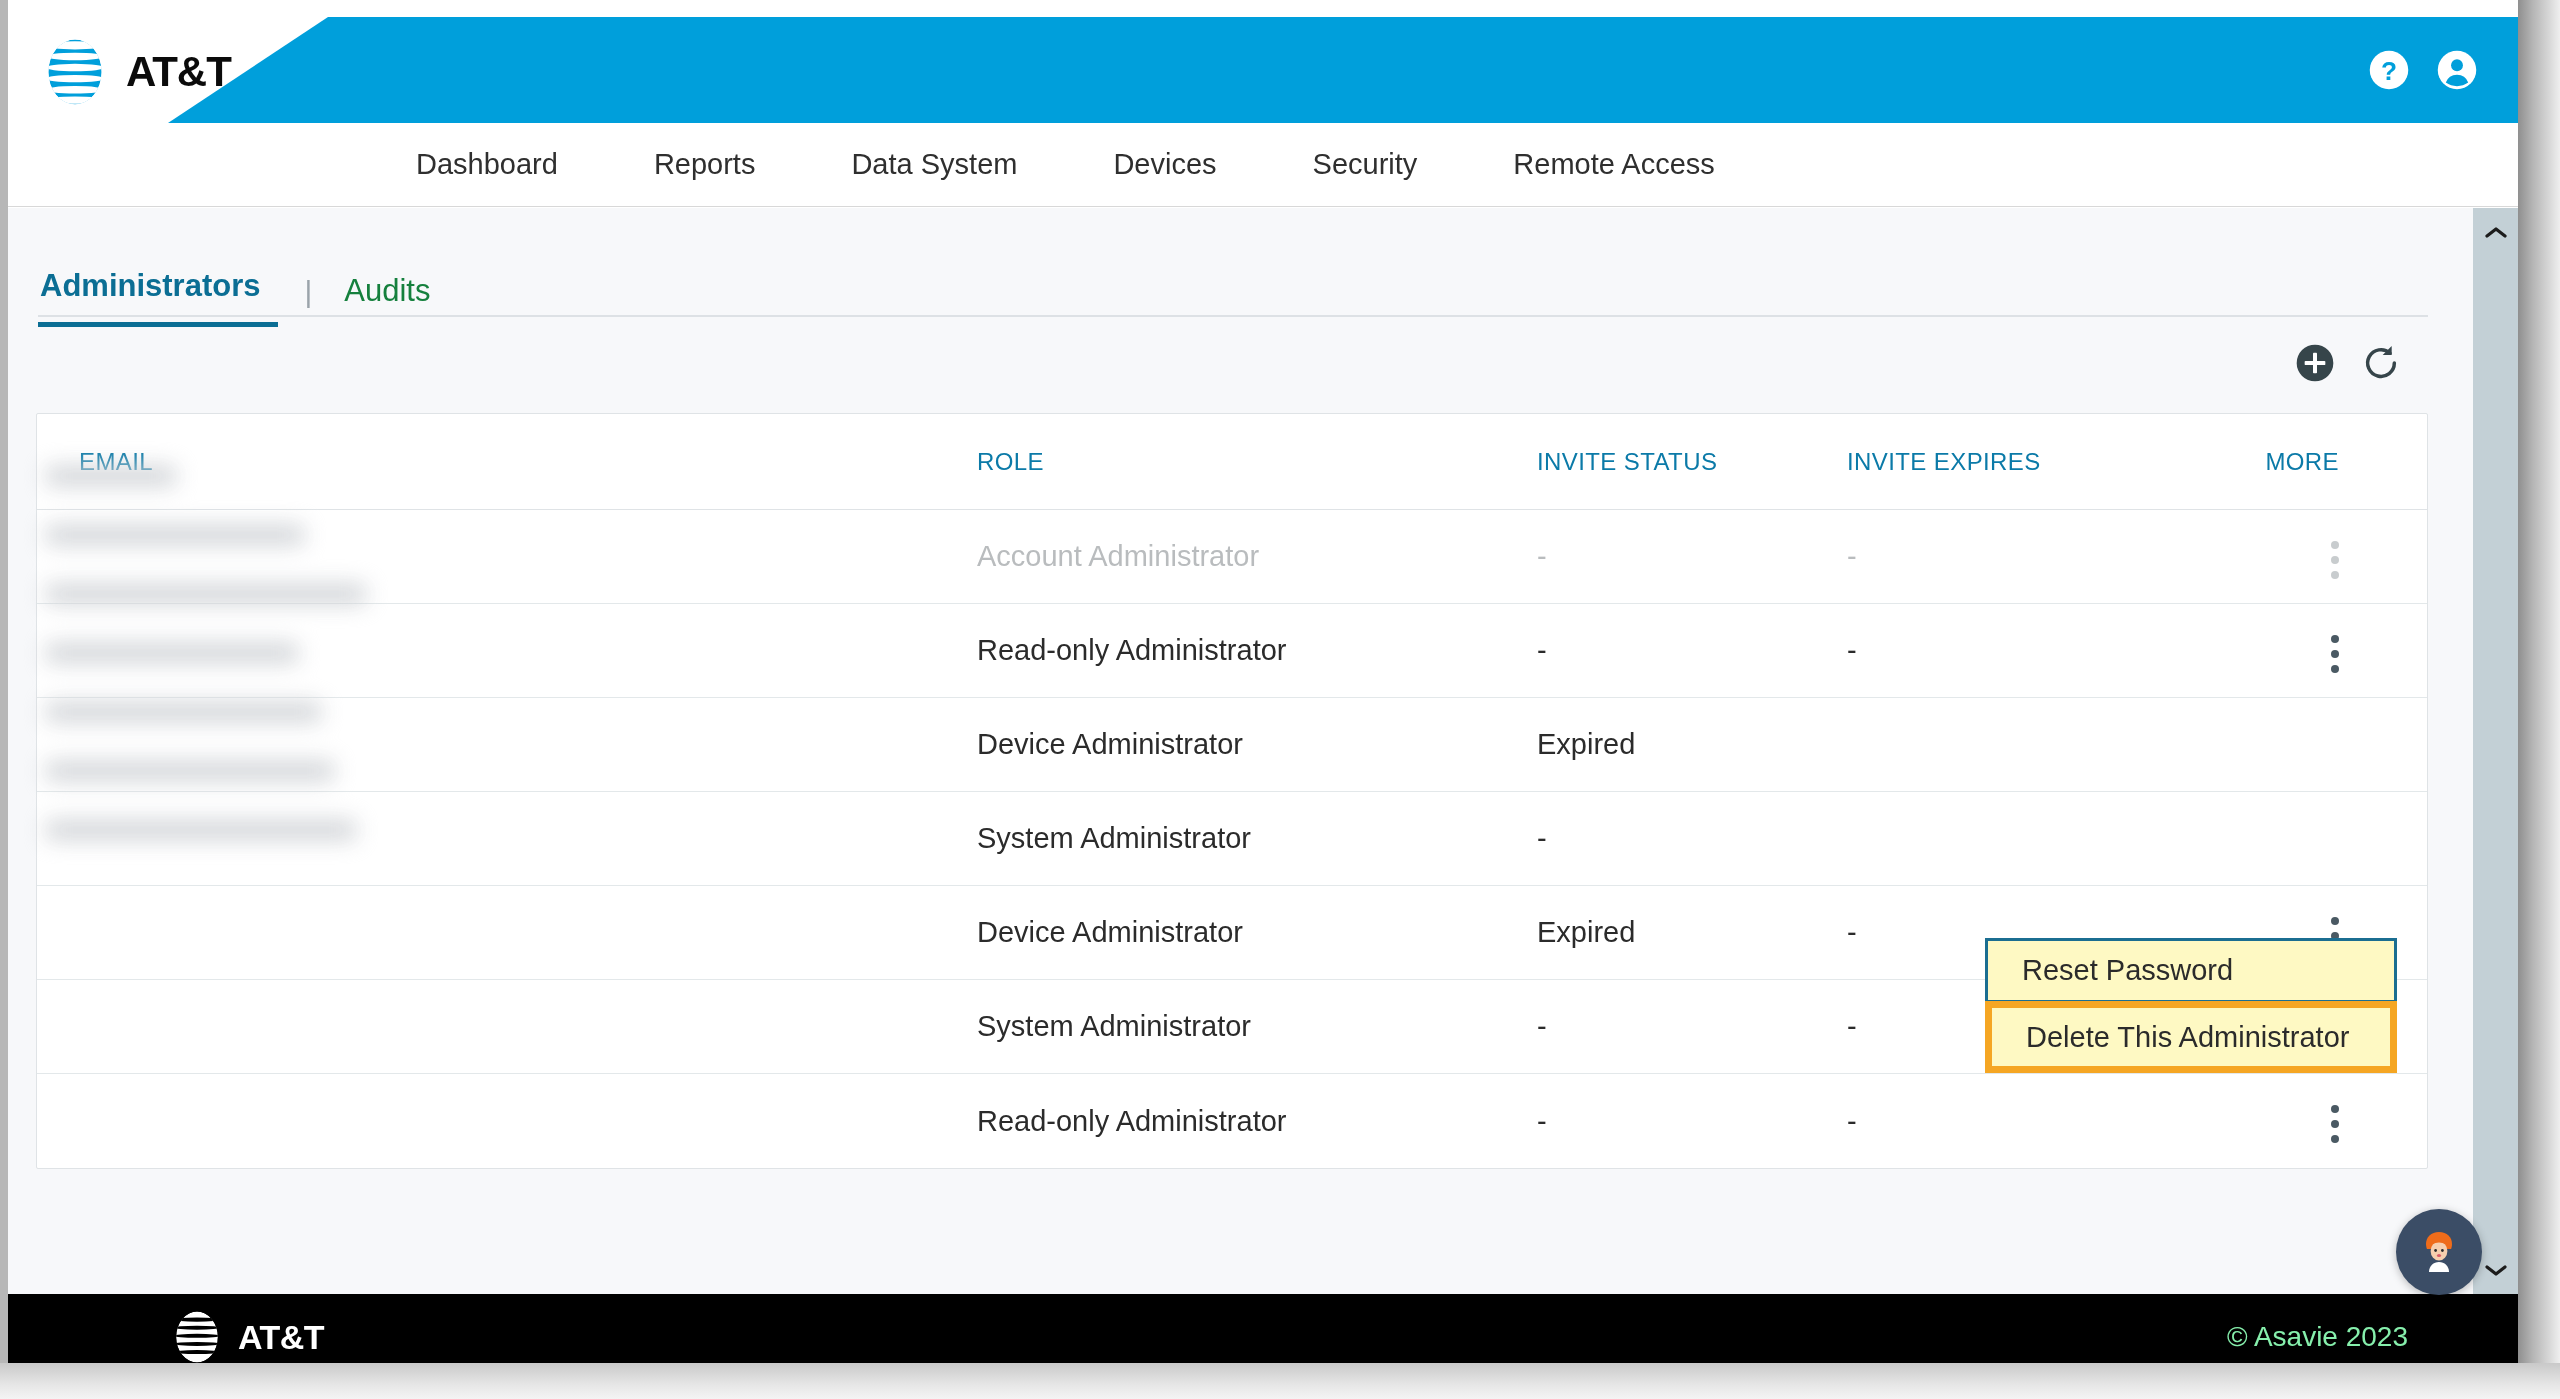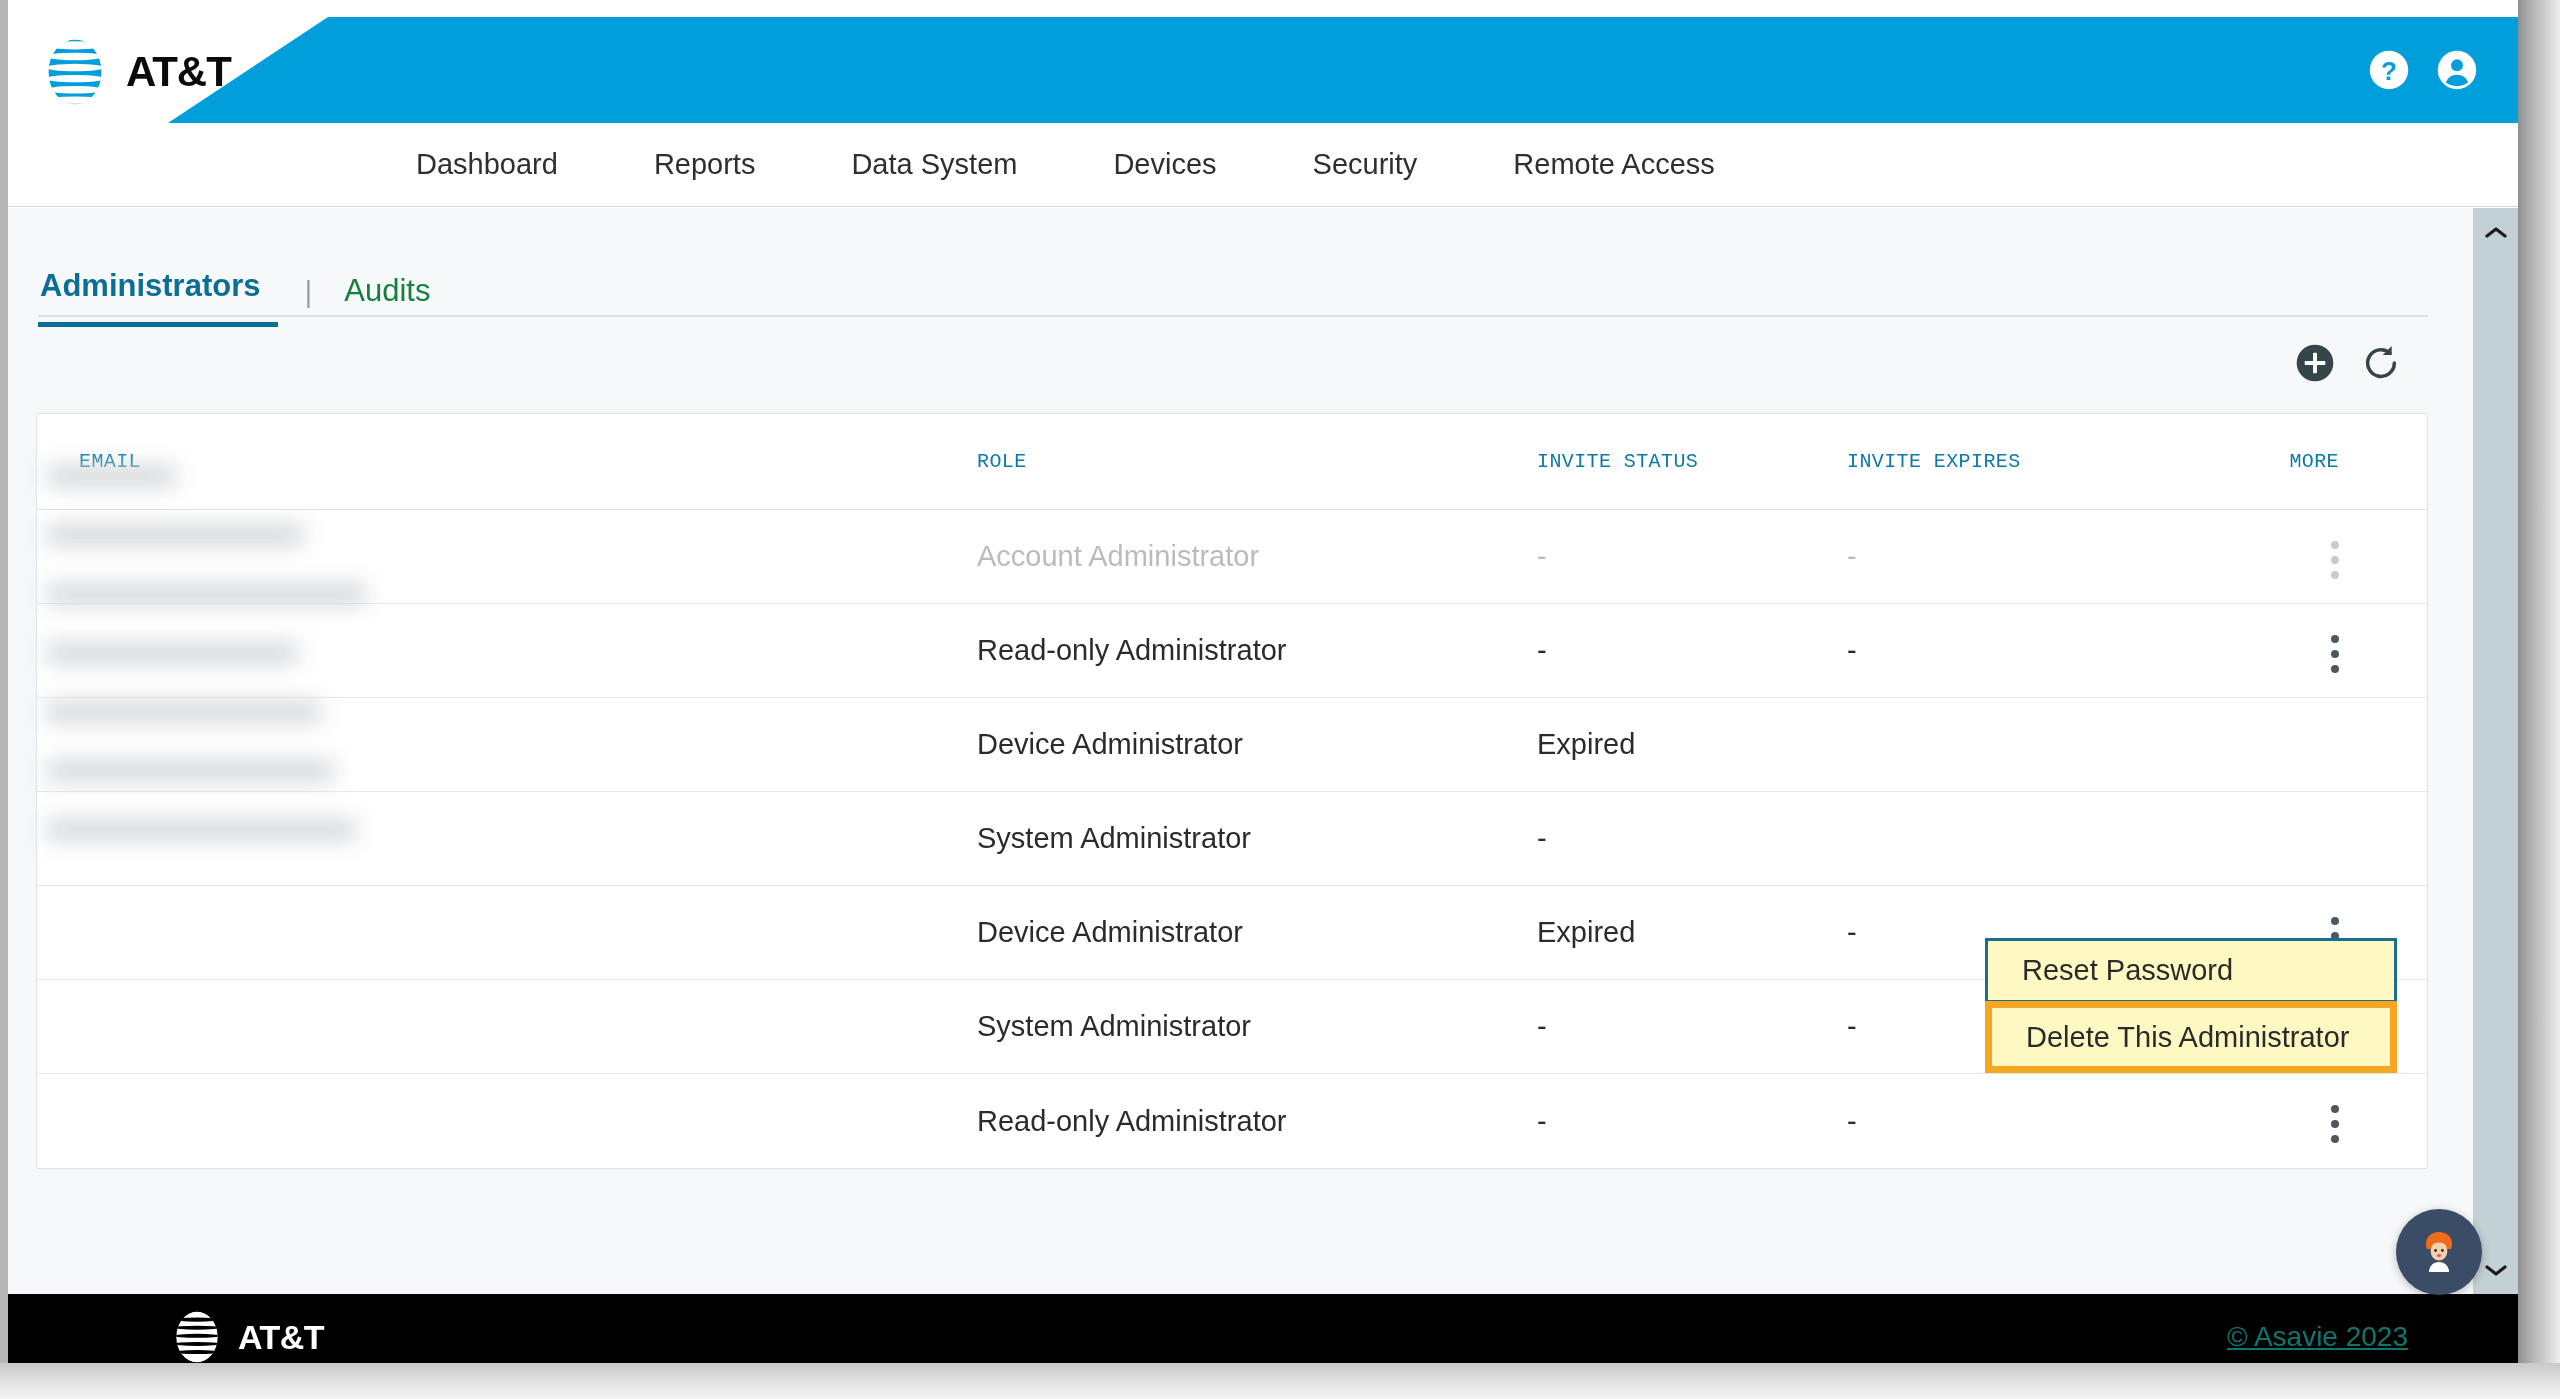--- a/index.html
+++ b/index.html
@@ -128,21 +128,21 @@
     display: flex; align-items: center;
     border-bottom: 1px solid #e3e8ea;
     height: 94px;
   }
   .trow:last-child { border-bottom: none; }
   .thead {
     height: 96px;
     border-bottom: 1px solid #dfe3e6;
   }
   .th {
-    color: #0b7aa8; font-size: 20px; letter-spacing: 0.4px; font-family: Liberation Mono, monospace;
+    color: #0b7aa8; font-size: 24px; letter-spacing: 0.4px;
   }
   .c-email   { width: 940px; padding-left: 42px; }
   .c-role    { width: 560px; }
   .c-status  { width: 310px; }
   .c-expires { width: 340px; }
   .c-more    { width: 200px; text-align: right; padding-right: 48px; }
 
   .cell-text { font-size: 29px; color: #2b2b2b; }
   .cell-text.muted { color: #b9bcbe; }
 
@@ -188,21 +188,21 @@
     background: #000000;
     display: flex; align-items: center;
   }
   #footer-logo { margin-left: 160px; display:flex; align-items:center; gap:12px; }
   .att-word-footer {
     font-family: "Liberation Sans", sans-serif;
     font-weight: 700; font-size: 34px; letter-spacing:-0.5px; color:#ffffff;
   }
   #footer-copy {
     margin-left:auto; margin-right: 110px;
-    color:#0f766e; font-size: 28px; text-decoration: underline;
+    color:#86efac; font-size: 28px;
   }
 
   
   #chat-widget {
     position: absolute; left: 2388px; top: 1192px;
     width: 86px; height: 86px; border-radius: 50%;
     background: #3b4d66;
     display:flex; align-items:center; justify-content:center;
     z-index: 50; cursor: pointer;
     box-shadow: 0 2px 8px rgba(0,0,0,0.25);

